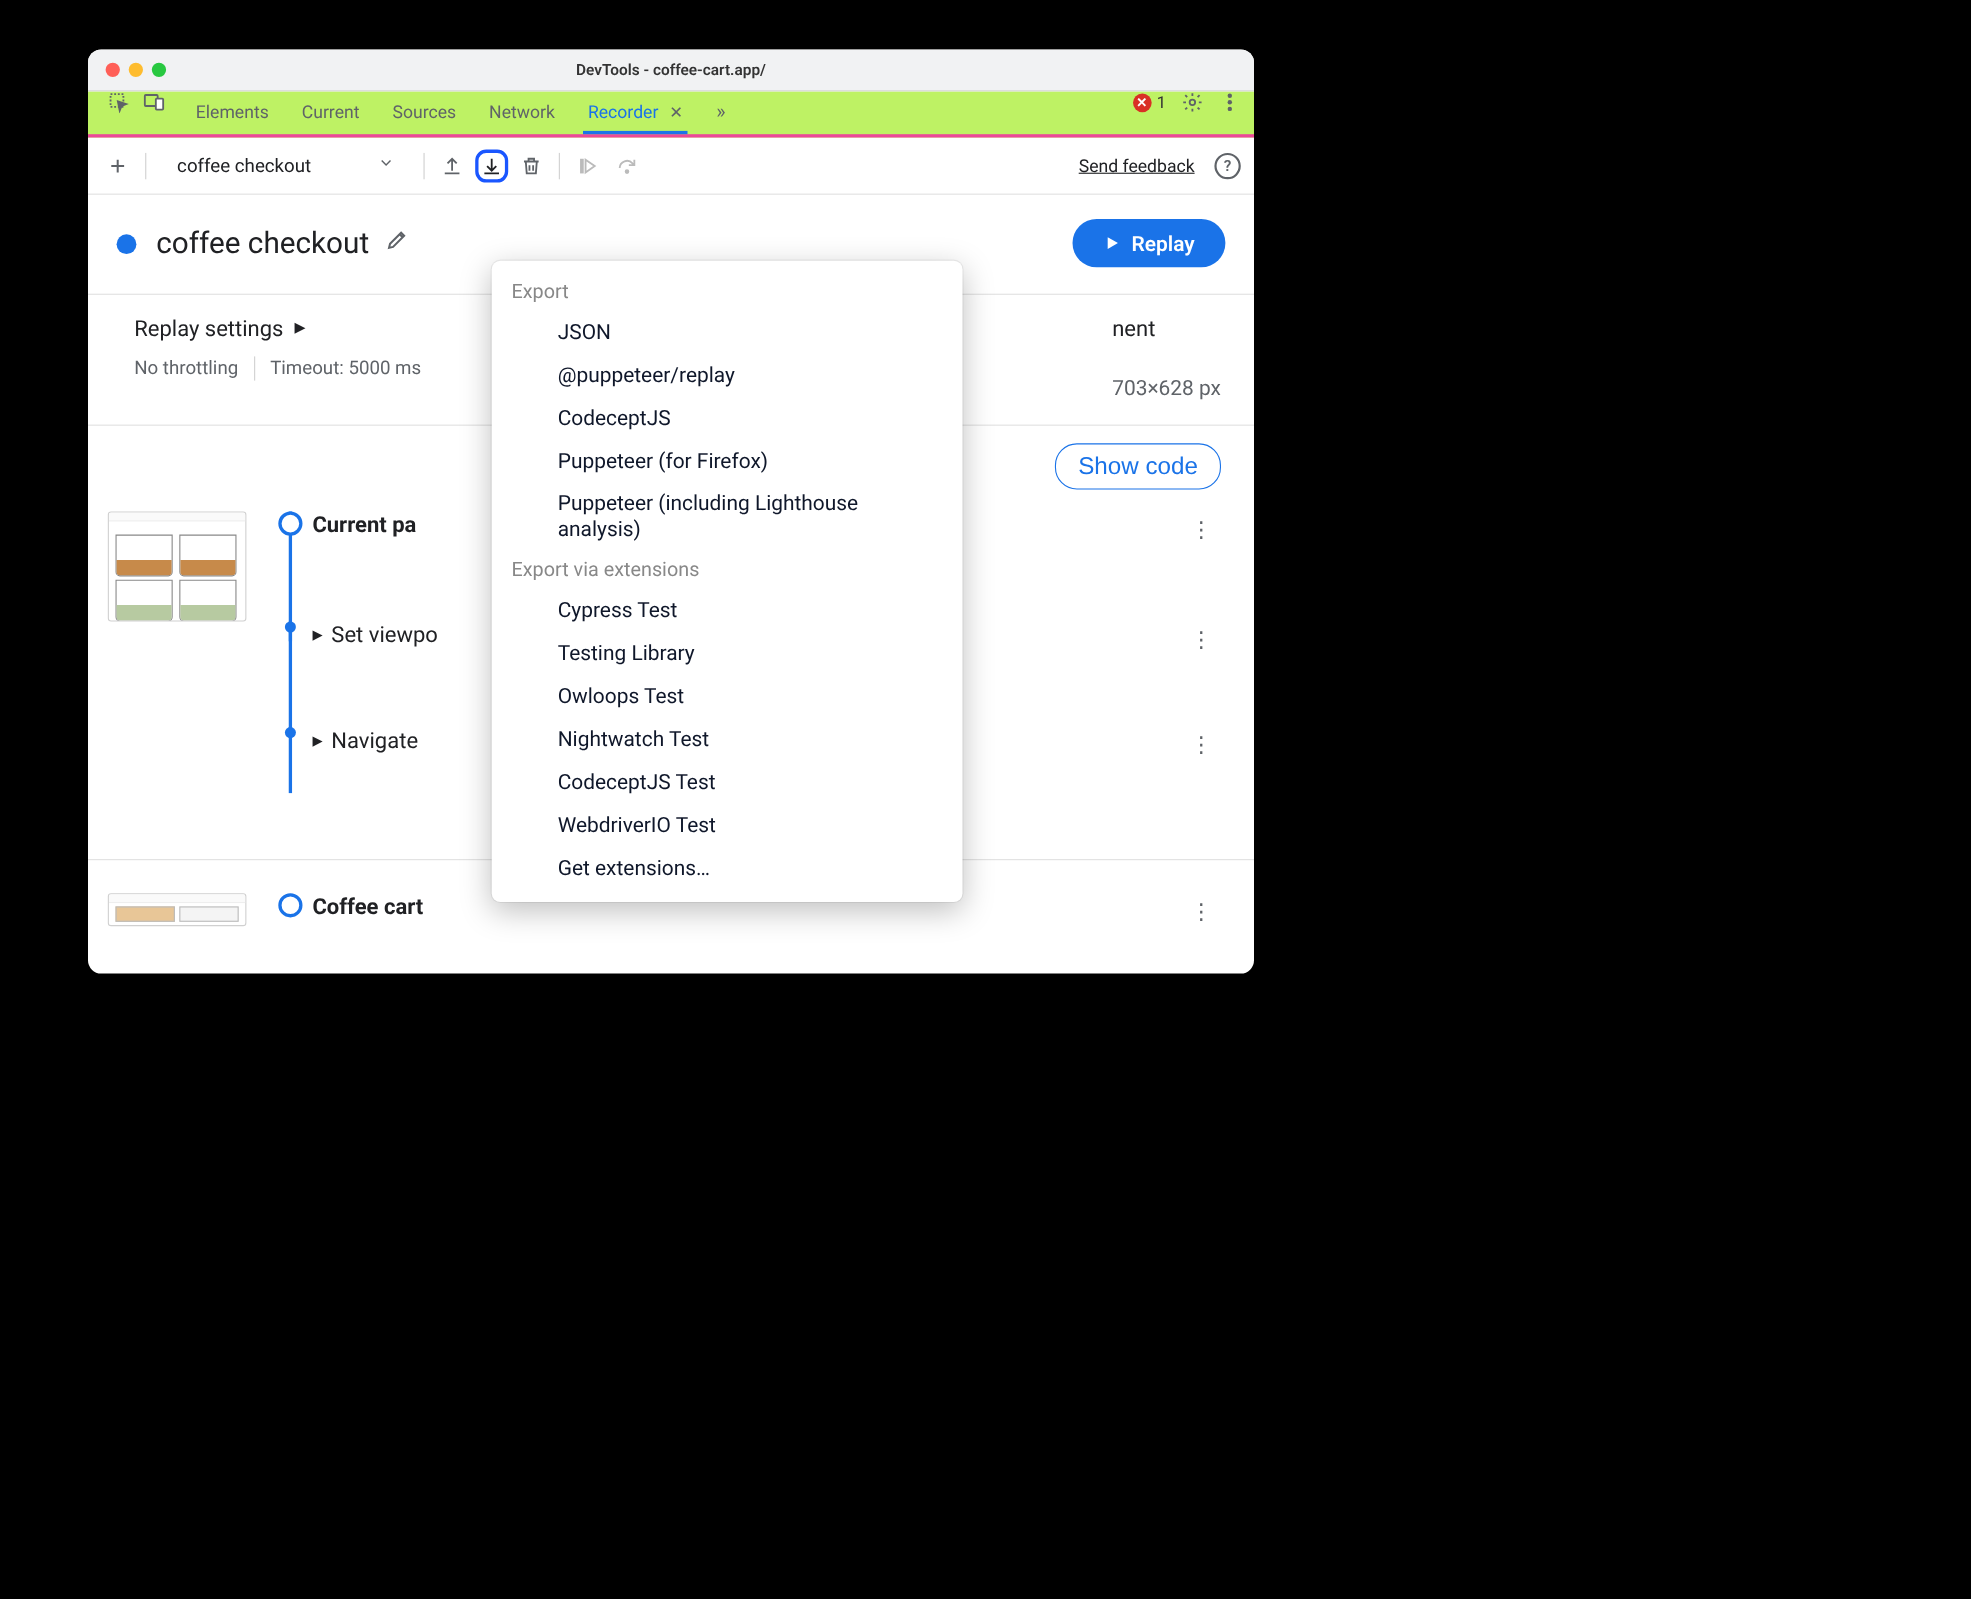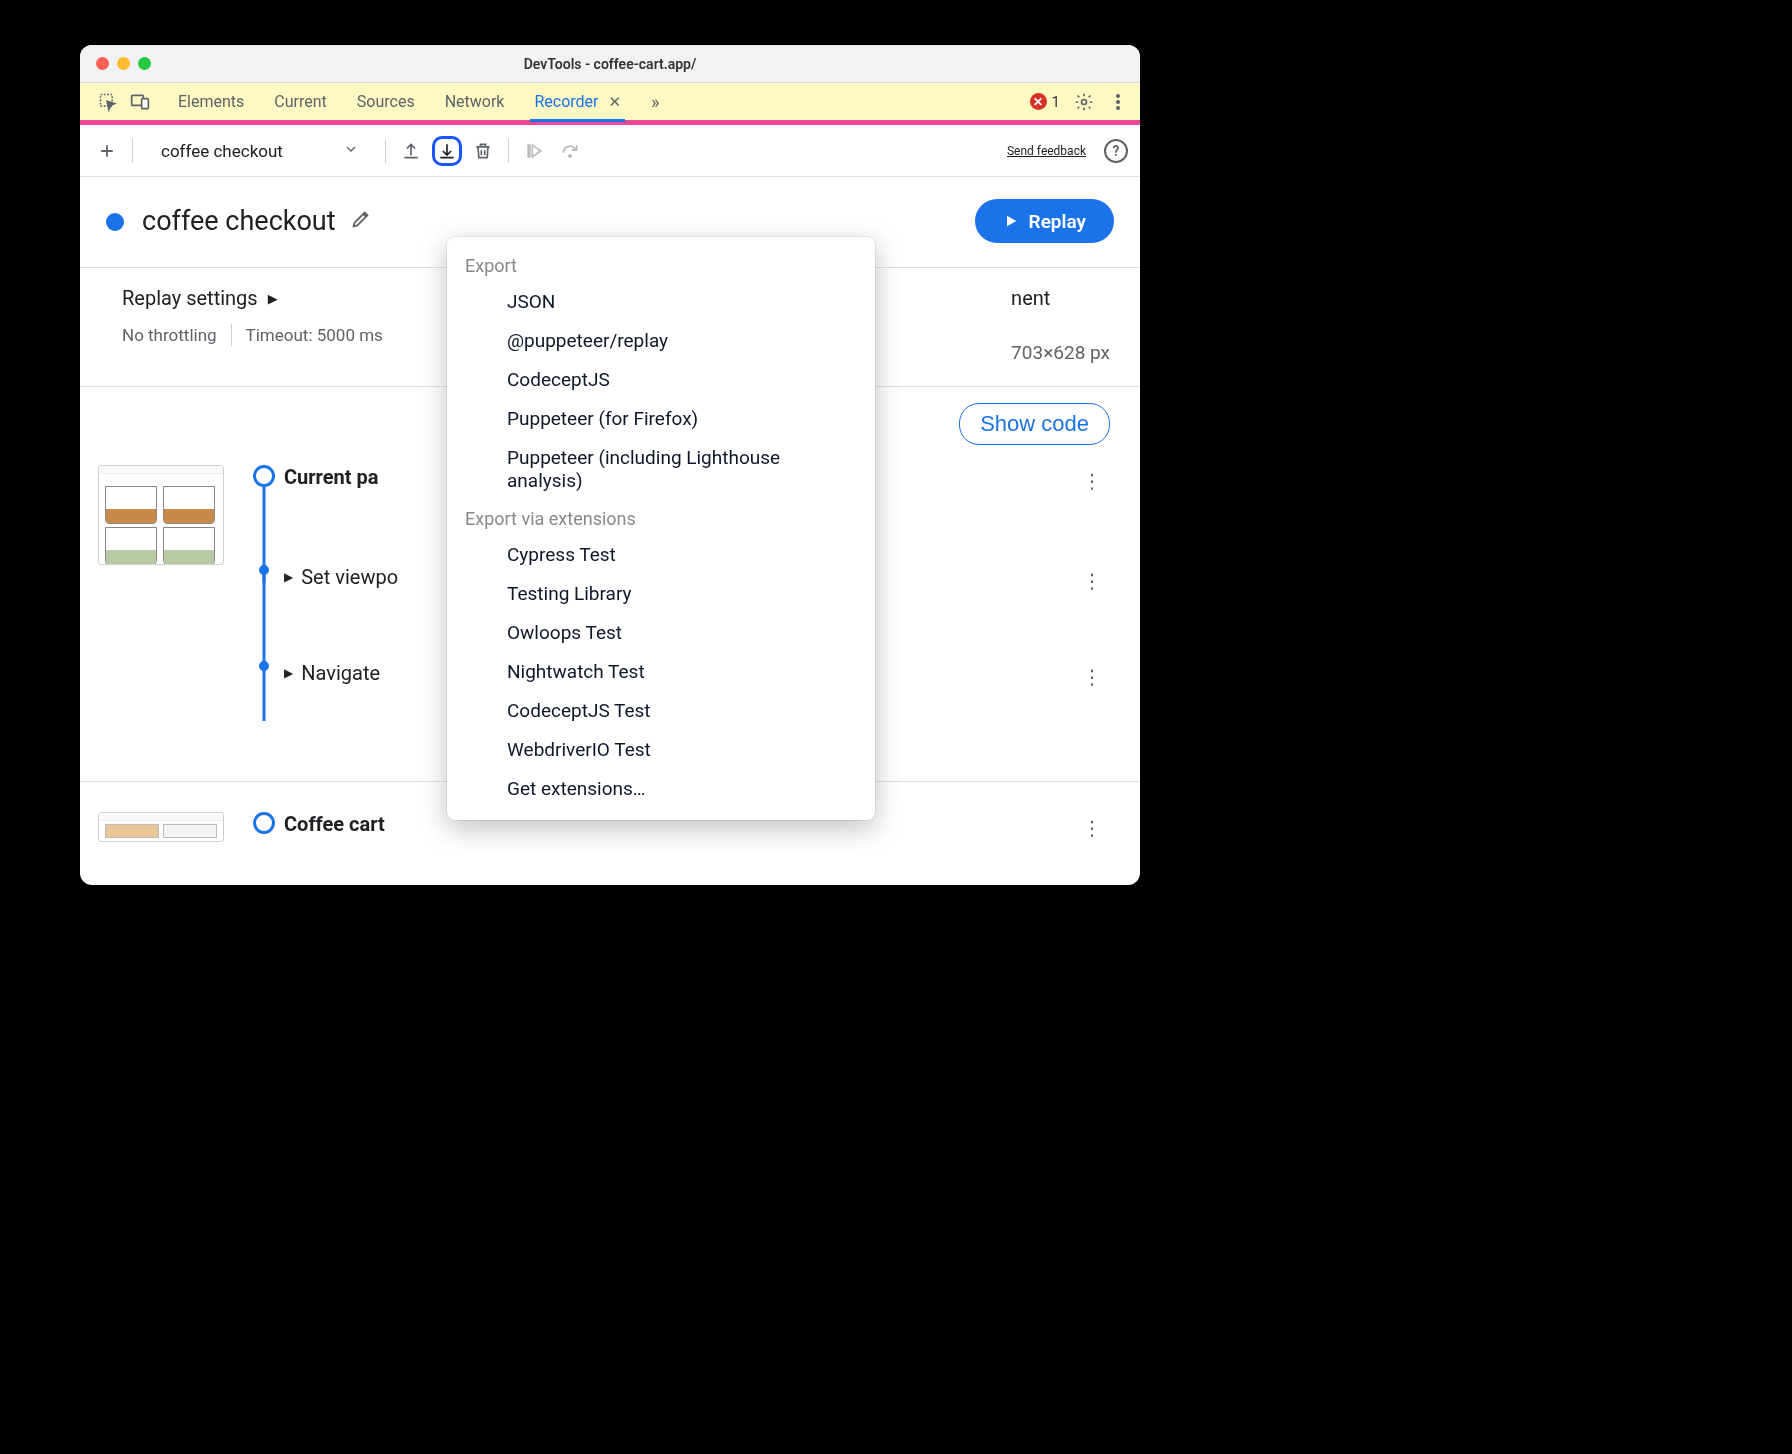--- a/index.html
+++ b/index.html
@@ -34,24 +34,24 @@
     border-bottom: 1px solid #d8d8d8;
   }
   .traffic { display:flex; gap:8px; position:absolute; left:16px; }
   .traffic .dot { width:13px; height:13px; border-radius:50%; }
   .dot.red{background:#ff5f57;} .dot.yellow{background:#febc2e;} .dot.green{background:#28c840;}
   .title-text { margin:0 auto; font-size:14px; font-weight:600; color:#333; }
 
   
   .tabstrip {
     height: 42px;
-    background: #fef9c3;
-    border-bottom: 5px solid #ec4899;
+    background: #bef264;
+    border-bottom: 3px solid #ec4899;
     display:flex;
-    align-items:center;
+    align-items:flex-start;
     padding: 0 8px;
   }
   .tabstrip .left-icons { display:flex; gap:12px; padding:0 10px; }
   .icon { width:20px; height:20px; display:flex; align-items:center; justify-content:center; }
   .icon svg { width:100%; height:100%; }
   .tabs { display:flex; gap:30px; margin-left:18px; align-items:center; flex:1; }
   .tab { color:#5f6368; font-size:16px; cursor:pointer; position:relative; padding:9px 0; }
   .tab.active { color:#1a73e8; }
   .tab.active::after { content:""; position:absolute; left:-4px; right:-4px; bottom:-2px; height:3px; background:#1a73e8; }
   .tab-close { margin-left:6px; color:#5f6368; font-size:15px; }
@@ -69,21 +69,21 @@
     align-items:center;
     padding: 0 12px;
     gap:6px;
   }
   .tool-btn { width:30px;height:30px;display:flex;align-items:center;justify-content:center;border-radius:4px;cursor:pointer;color:#5f6368; }
   .divider { width:1px; height:24px; background:#d0d0d0; margin:0 4px;}
   .select { display:flex; align-items:center; gap:60px; padding:4px 10px; font-size:17px; color:#202124; margin-left:8px; margin-right:6px;}
   .select .chev { color:#5f6368; }
   .export-highlight { border:3px solid #1a56ff; border-radius:10px; padding:2px; }
   .toolbar-spacer { flex:1; }
-  .send-fb { font-size:12px; color:#202124; text-decoration:underline; margin-right:12px; cursor:pointer;}
+  .send-fb { font-size:16px; color:#202124; text-decoration:underline; margin-right:12px; cursor:pointer;}
   .help-circle { width:24px;height:24px;border:2px solid #5f6368;border-radius:50%;display:flex;align-items:center;justify-content:center;color:#5f6368;font-size:14px;font-weight:600;}
 
   
   .main { flex:1; overflow:hidden; position:relative; }
   .scroll-area { position:absolute; inset:0; overflow-y:scroll; }
   
   .scroll-area::-webkit-scrollbar { width:18px; }
   .scroll-area::-webkit-scrollbar-track { background:transparent; }
   .scroll-area::-webkit-scrollbar-thumb { background:#c8c9cb; border-radius:9px; border:4px solid #fff; }
 

